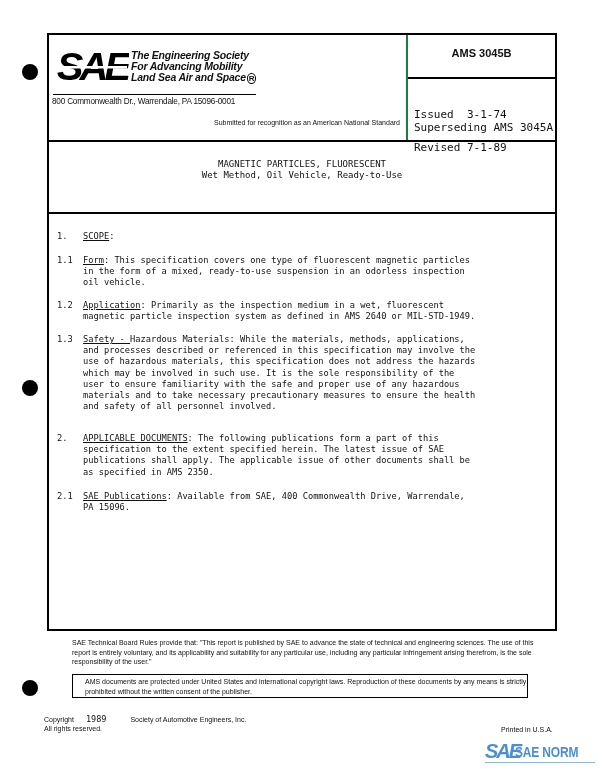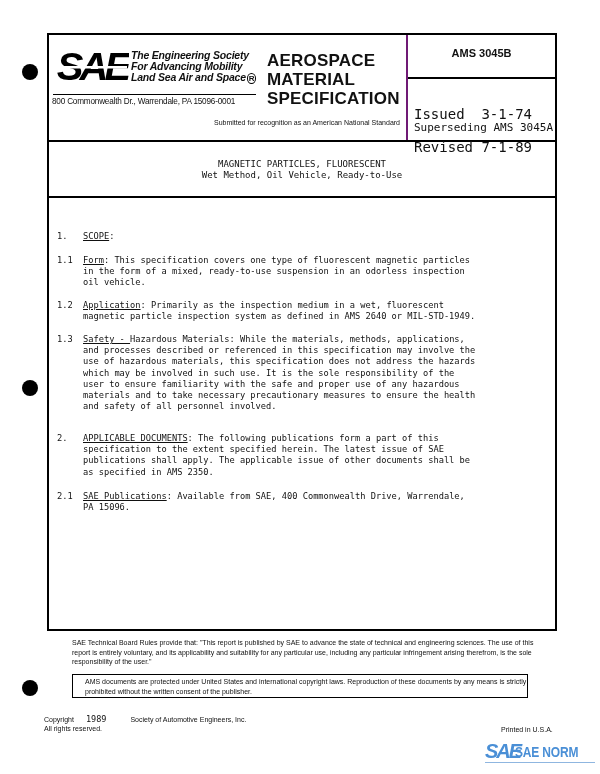--- a/index.html
+++ b/index.html
@@ -5,36 +5,36 @@
   * { margin: 0; padding: 0; box-sizing: border-box; }
   html, body { width: 600px; height: 774px; background: #ffffff; overflow: hidden; }
   body { position: relative; font-family: "Liberation Sans", sans-serif; color: #111; }
 
   .punch { position: absolute; width: 16px; height: 16px; border-radius: 50%; background: #000; left: 22px; }
 
   .frame { position: absolute; left: 47px; top: 33px; width: 510px; height: 598px; border: 2px solid #000; }
 
   .header { position: absolute; left: 0; top: 0; width: 506px; height: 107px; border-bottom: 2px solid #000; padding-left: 19px; }
   .hdr-left { position: absolute; left: 0; top: 0; width: 357px; height: 105px; }
-  .hdr-right { position: absolute; left: 357px; top: 0; width: 149px; height: 105px; border-left: 2px solid #701a75; }
+  .hdr-right { position: absolute; left: 357px; top: 0; width: 149px; height: 105px; border-left: 2px solid #15803d; }
 
   .logo { position: absolute; left: 6px; top: 14px; width: 74px; height: 38px; }
   .tagline { position: absolute; left: 82px; top: 15px; font-size: 10.5px; font-style: italic; font-weight: bold; line-height: 11px; letter-spacing: -0.2px; }
   .reg { font-size: 8px; font-style: normal; border: 1px solid #000; border-radius: 50%; padding: 0 1px; margin-left: 1px; }
   .addr-rule { position: absolute; left: 4px; top: 59px; width: 203px; border-top: 1.5px solid #000; }
   .address { position: absolute; left: 3px; top: 62px; font-size: 8.2px; letter-spacing: -0.2px; white-space: nowrap; }
   .ams-title { position: absolute; left: 218px; top: 16px; font-size: 17px; font-weight: bold; line-height: 19px; letter-spacing: 0.2px; }
   .submitted { position: absolute; right: 6px; top: 84px; font-size: 7px; white-space: nowrap; }
 
   .ams-number-box { position: absolute; left: 0; top: 0; width: 147px; height: 44px; border-bottom: 2px solid #000; display: flex; align-items: center; justify-content: center; }
   .ams-number { font-size: 11px; font-weight: bold; margin-top: -6px; }
-  .dates { position: absolute; left: 6px; top: 52px; font-family: "DejaVu Sans Mono", monospace; font-size: 14px; line-height: 11px; white-space: pre; }
+  .dates { position: absolute; left: 6px; top: 52px; font-family: "DejaVu Sans Mono", monospace; font-size: 11px; line-height: 11px; white-space: pre; }
   .superseding { position: absolute; left: 6px; top: 86px; font-family: "DejaVu Sans Mono", monospace; font-size: 11px; white-space: nowrap; }
 
-  .titlebox { position: absolute; left: 0; top: 107px; width: 506px; height: 56px; border-bottom: 2px solid #000; text-align: center; font-family: "DejaVu Sans Mono", monospace; font-size: 9px; line-height: 11px; padding-top: 17px; }
+  .titlebox { position: absolute; left: 0; top: 107px; width: 506px; height: 72px; border-bottom: 2px solid #000; text-align: center; font-family: "DejaVu Sans Mono", monospace; font-size: 9px; line-height: 11px; padding-top: 17px; }
 
   .body { position: absolute; left: 0; top: 179px; width: 506px; font-family: "DejaVu Sans Mono", monospace; font-size: 8.7px; line-height: 11.2px; }
   .para { position: absolute; left: 8px; width: 496px; }
   .para .num { position: absolute; left: 0; top: 0; }
   .para .txt { margin-left: 26px; white-space: pre-line; }
   .u { text-decoration: underline; }
 
   .boardrules { position: absolute; left: 72px; top: 638px; width: 480px; font-size: 7px; line-height: 9.6px; }
   .copyright-box { position: absolute; left: 72px; top: 674px; width: 456px; height: 24px; border: 1.3px solid #000; font-size: 7px; line-height: 9.5px; padding: 2px 0 0 12px; }
 
@@ -63,25 +63,20 @@
         <text x="37" y="33" text-anchor="middle" font-family="Liberation Sans, sans-serif" font-size="40" font-weight="bold" font-style="italic" fill="#000" letter-spacing="-4" transform="scale(1,0.95)">SAE</text>
         <rect x="2" y="17" width="70" height="2.5" fill="#fff"></rect>
       </svg>
       <div class="tagline">
         <div>The Engineering Society</div>
         <div>For Advancing Mobility</div>
         <div><span>Land Sea Air and Space</span><span class="reg">R</span></div>
       </div>
       <div class="addr-rule"></div>
       <div class="address">800 Commonwealth Dr., Warrendale, PA 15096-0001</div>
-      <div class="ams-title">
-        <div>AEROSPACE</div>
-        <div>MATERIAL</div>
-        <div>SPECIFICATION</div>
-      </div>
       <div class="submitted">Submitted for recognition as an American National Standard</div>
     </div>
 
     <div class="hdr-right">
       <div class="ams-number-box">
         <span class="ams-number">AMS 3045B</span>
       </div>
       <div class="dates">
         <div>Issued  3-1-74</div>
         <div>Revised 7-1-89</div>

